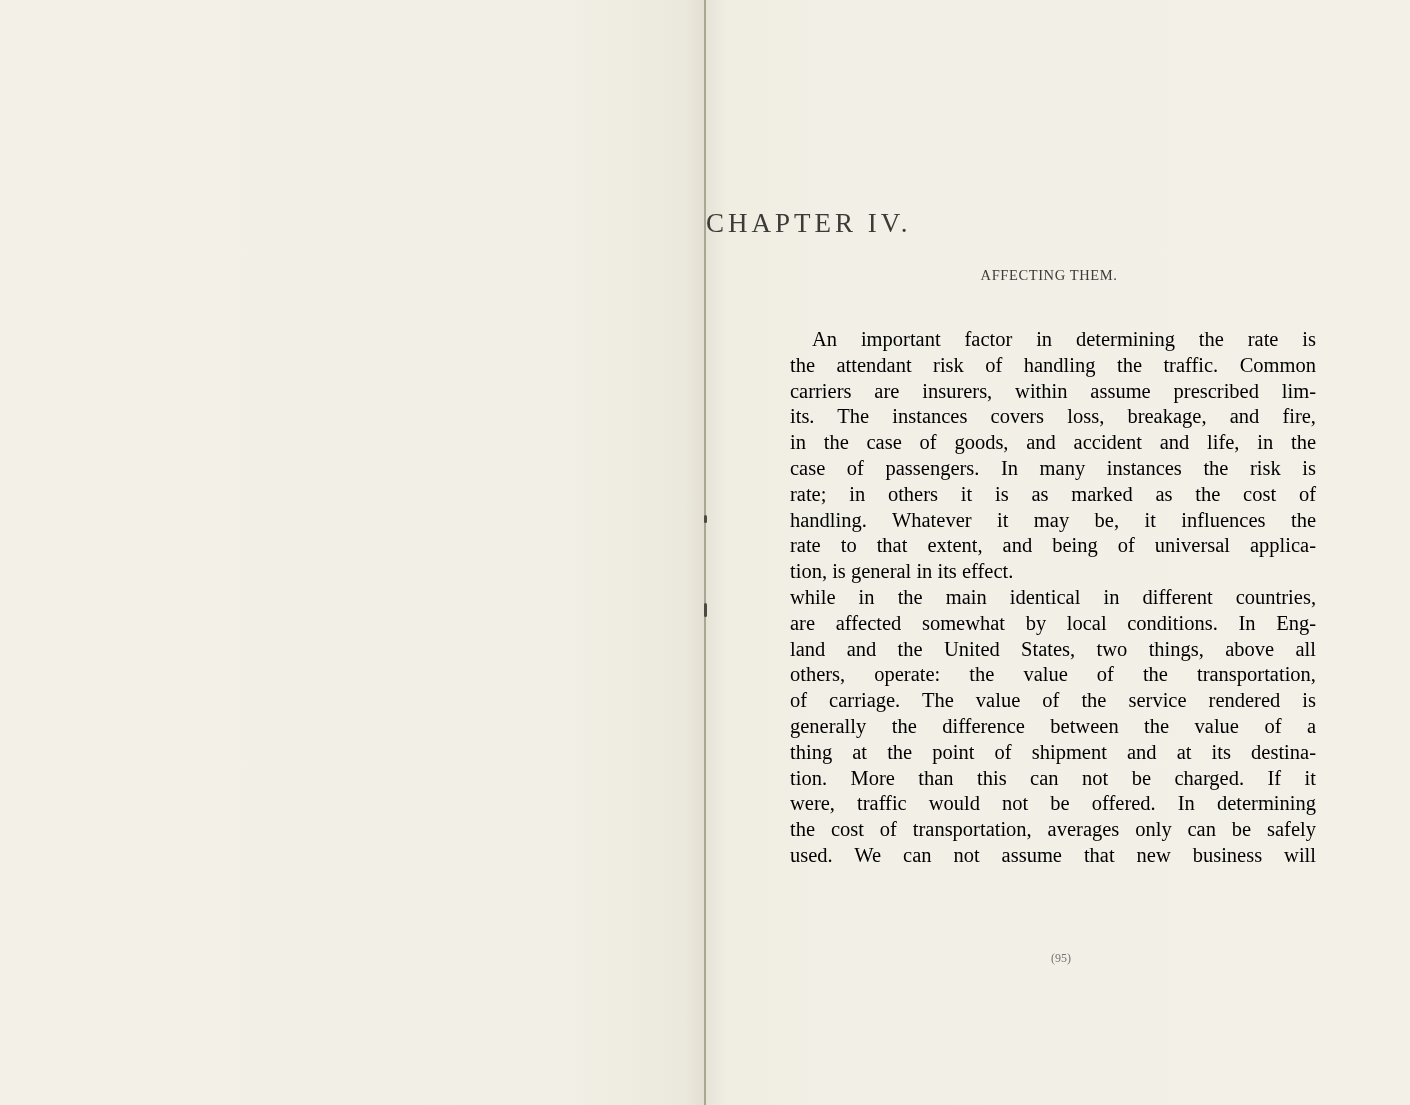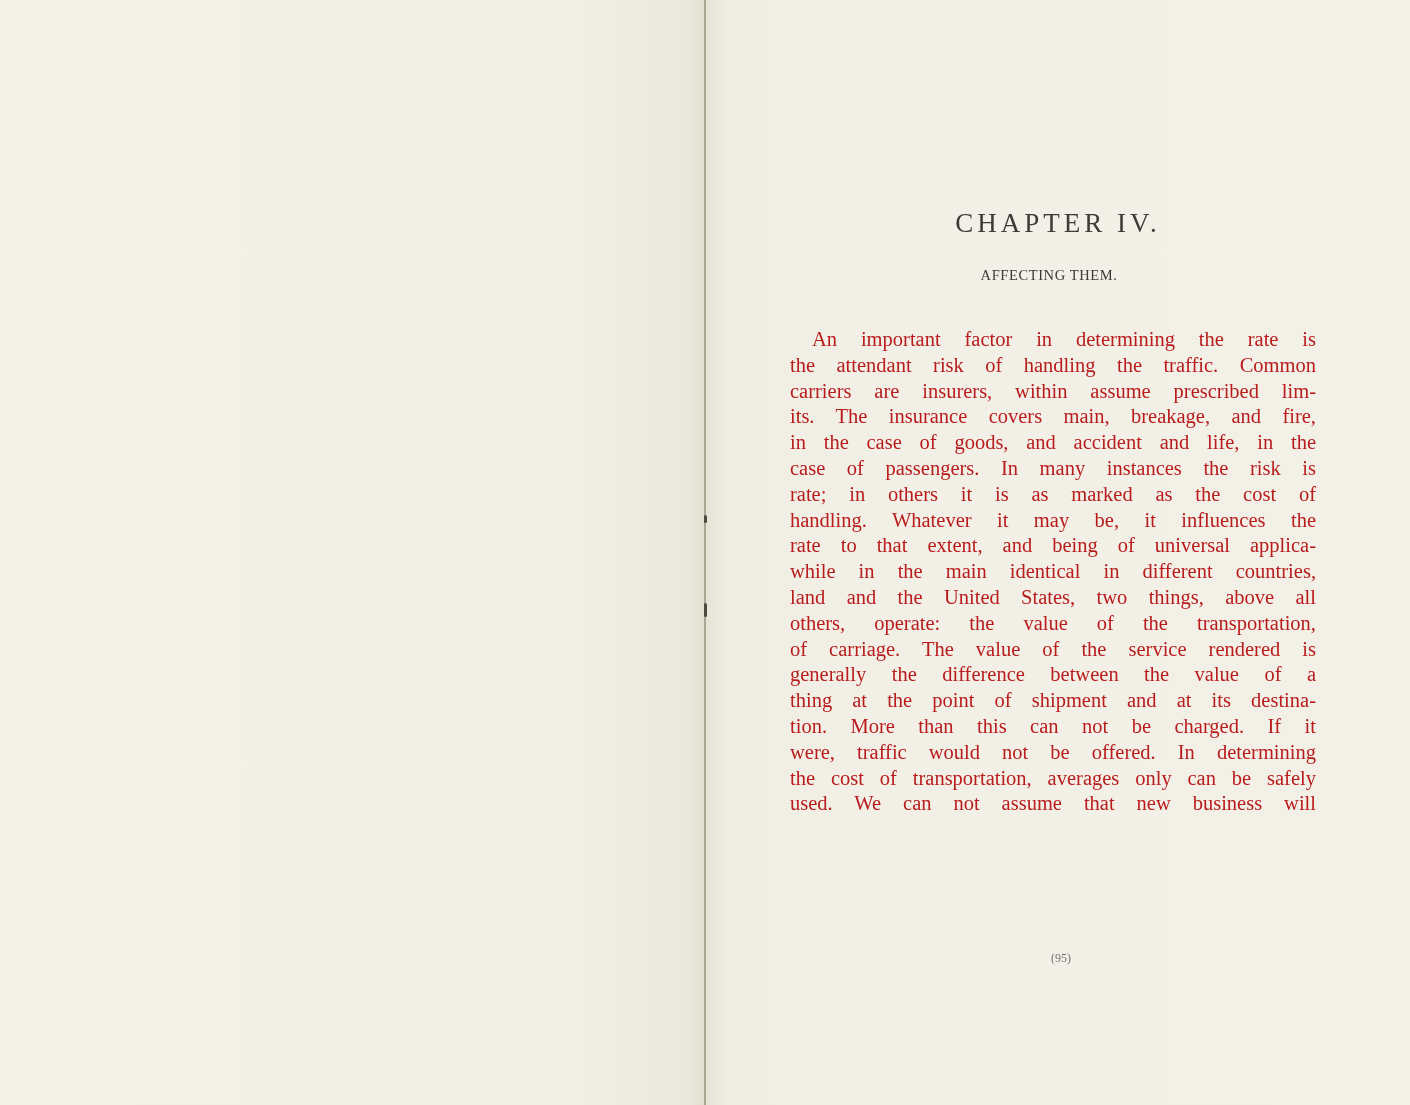--- a/index.html
+++ b/index.html
@@ -42,21 +42,21 @@
       position: absolute;
       width: 3px;
       background: #4a4a40;
       border-radius: 2px;
     }
     .chapter-title {
       position: absolute;
       left: 706px;
       width: 704px;
       top: 208px;
-      text-align: center;
+      text-align: left;
       font-family: "Liberation Serif", "DejaVu Serif", serif;
       font-size: 27px;
       letter-spacing: 4px;
       color: #3b3b37;
       font-weight: normal;
     }
     .subtitle {
       position: absolute;
       left: 786px;
       width: 526px;
@@ -69,21 +69,21 @@
       color: #3b3b37;
     }
     .body-text {
       position: absolute;
       left: 790px;
       width: 526px;
       top: 327px;
       font-family: "Liberation Serif", "DejaVu Serif", serif;
       font-size: 20.5px;
       line-height: 25.8px;
-      color: #b91c1c;
+      color: #000000;
     }
     .line {
       display: block;
       white-space: nowrap;
       text-align: justify;
       text-align-last: justify;
       height: 25.8px;
     }
     .line.last {
       text-align-last: left;
@@ -116,29 +116,31 @@
 
   <div class="subtitle">
     <div>AFFECTING THEM.</div>
   </div>
 
   <div class="body-text">
     <div>
       <span class="line indent">An important factor in determining the rate is</span>
       <span class="line">the attendant risk of handling the traffic. Common</span>
       <span class="line">carriers are insurers, within assume prescribed lim-</span>
-      <span class="line">its. The insurance covers main, breakage, and fire,</span>
+      <span class="line">its. The instances covers loss, breakage, and fire,</span>
       <span class="line">in the case of goods, and accident and life, in the</span>
       <span class="line">case of passengers. In many instances the risk is</span>
       <span class="line">rate; in others it is as marked as the cost of</span>
       <span class="line">handling. Whatever it may be, it influences the</span>
       <span class="line">rate to that extent, and being of universal applica-</span>
+      <span class="line last">tion, is general in its effect.</span>
     </div>
     <div>
       <span class="line">while in the main identical in different countries,</span>
+      <span class="line">are affected somewhat by local conditions. In Eng-</span>
       <span class="line">land and the United States, two things, above all</span>
       <span class="line">others, operate: the value of the transportation,</span>
       <span class="line">of carriage. The value of the service rendered is</span>
       <span class="line">generally the difference between the value of a</span>
       <span class="line">thing at the point of shipment and at its destina-</span>
       <span class="line">tion. More than this can not be charged. If it</span>
       <span class="line">were, traffic would not be offered. In determining</span>
       <span class="line">the cost of transportation, averages only can be safely</span>
       <span class="line">used. We can not assume that new business will</span>
     </div>

